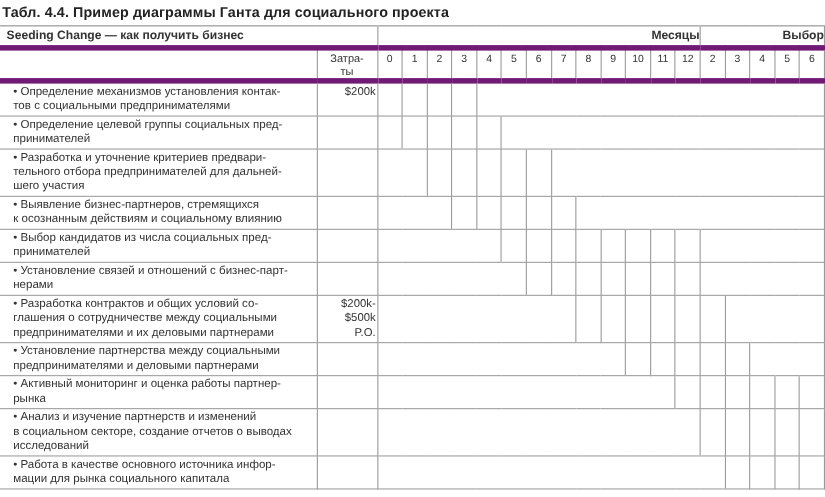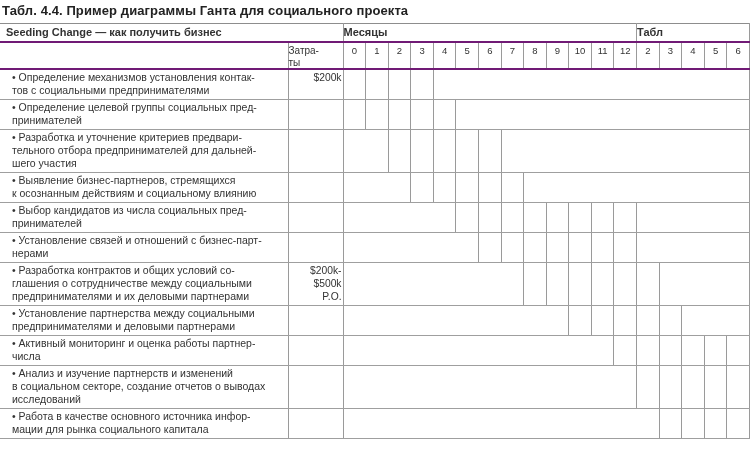--- a/index.html
+++ b/index.html
@@ -10,32 +10,32 @@
   }
   .fig-title {
     font-weight: bold; font-size: 13px; color: #222;
     padding: 3px 2px 5px 2px; letter-spacing: 0.1px;
   }
   table.gantt {
     border-collapse: collapse; table-layout: fixed; width: 750px;
     border-top: 1px solid #8d8d8d;
   }
   th, td { padding: 0; font-weight: normal; color: #333; }
-  thead th { border-bottom: 2px solid #701a75; }
+  thead th { border-bottom: 5px solid #701a75; }
   .th-left {
     text-align: left; font-weight: bold; font-size: 11px;
     padding: 2px 4px 3px 6px; border-right: 1px solid #9a9a9a;
   }
   .th-months, .th-years {
-    text-align: left; font-weight: bold; font-size: 11px; padding: 2px 0 3px 0;
+    text-align: right; font-weight: bold; font-size: 11px; padding: 2px 0 3px 0;
   }
   .th-months { border-right: 1px solid #9a9a9a; }
   .th-task-empty { border-right: 1px solid #9a9a9a; }
   .th-cost {
-    border-right: 1px solid #9a9a9a; text-align: left; vertical-align: top;
+    border-right: 1px solid #9a9a9a; text-align: center; vertical-align: top;
     font-size: 10px; line-height: 11.5px; white-space: pre-line; padding-top: 2px;
     height: 26px;
   }
   .num {
     border-left: 1px solid #9a9a9a; text-align: center; vertical-align: top;
     font-size: 9.5px; padding-top: 2px;
   }
   tbody td {
     border-bottom: 1px solid #9f9f9f; vertical-align: top;
     font-size: 10.5px; line-height: 13px;
@@ -77,21 +77,21 @@
         <col>
         <col>
         <col>
         <col>
         <col>
       </colgroup>
     <thead>
       <tr>
         <th class="th-left" colspan="2">Seeding Change — как получить бизнес</th>
         <th class="th-months" id="th-months" colspan="13">Месяцы</th>
-        <th class="th-years edge-r" id="th-years" colspan="5">Табл</th>
+        <th class="th-years edge-r" id="th-years" colspan="5">Выбор</th>
       </tr>
       <tr id="col-header-row">
         <th class="th-task-empty"></th>
         <th class="th-cost">Затра-
 ты</th>
       <th class="num">0</th>
           <th class="num">1</th>
           <th class="num">2</th>
           <th class="num">3</th>
           <th class="num">4</th>
@@ -294,21 +294,21 @@
           <td class="cell bar"></td>
           <td class="cell bar"></td>
           <td class="cell bar"></td>
           <td class="cell bar"></td>
           <td class="cell"></td>
           <td class="cell"></td>
           <td class="cell edge-r"></td>
         </tr>
         <tr>
           <td class="task">• Активный мониторинг и оценка работы партнер-
-числа</td>
+рынка</td>
           <td class="cost"></td>
           <td class="cell"></td>
           <td class="cell"></td>
           <td class="cell"></td>
           <td class="cell"></td>
           <td class="cell"></td>
           <td class="cell"></td>
           <td class="cell"></td>
           <td class="cell"></td>
           <td class="cell"></td>

